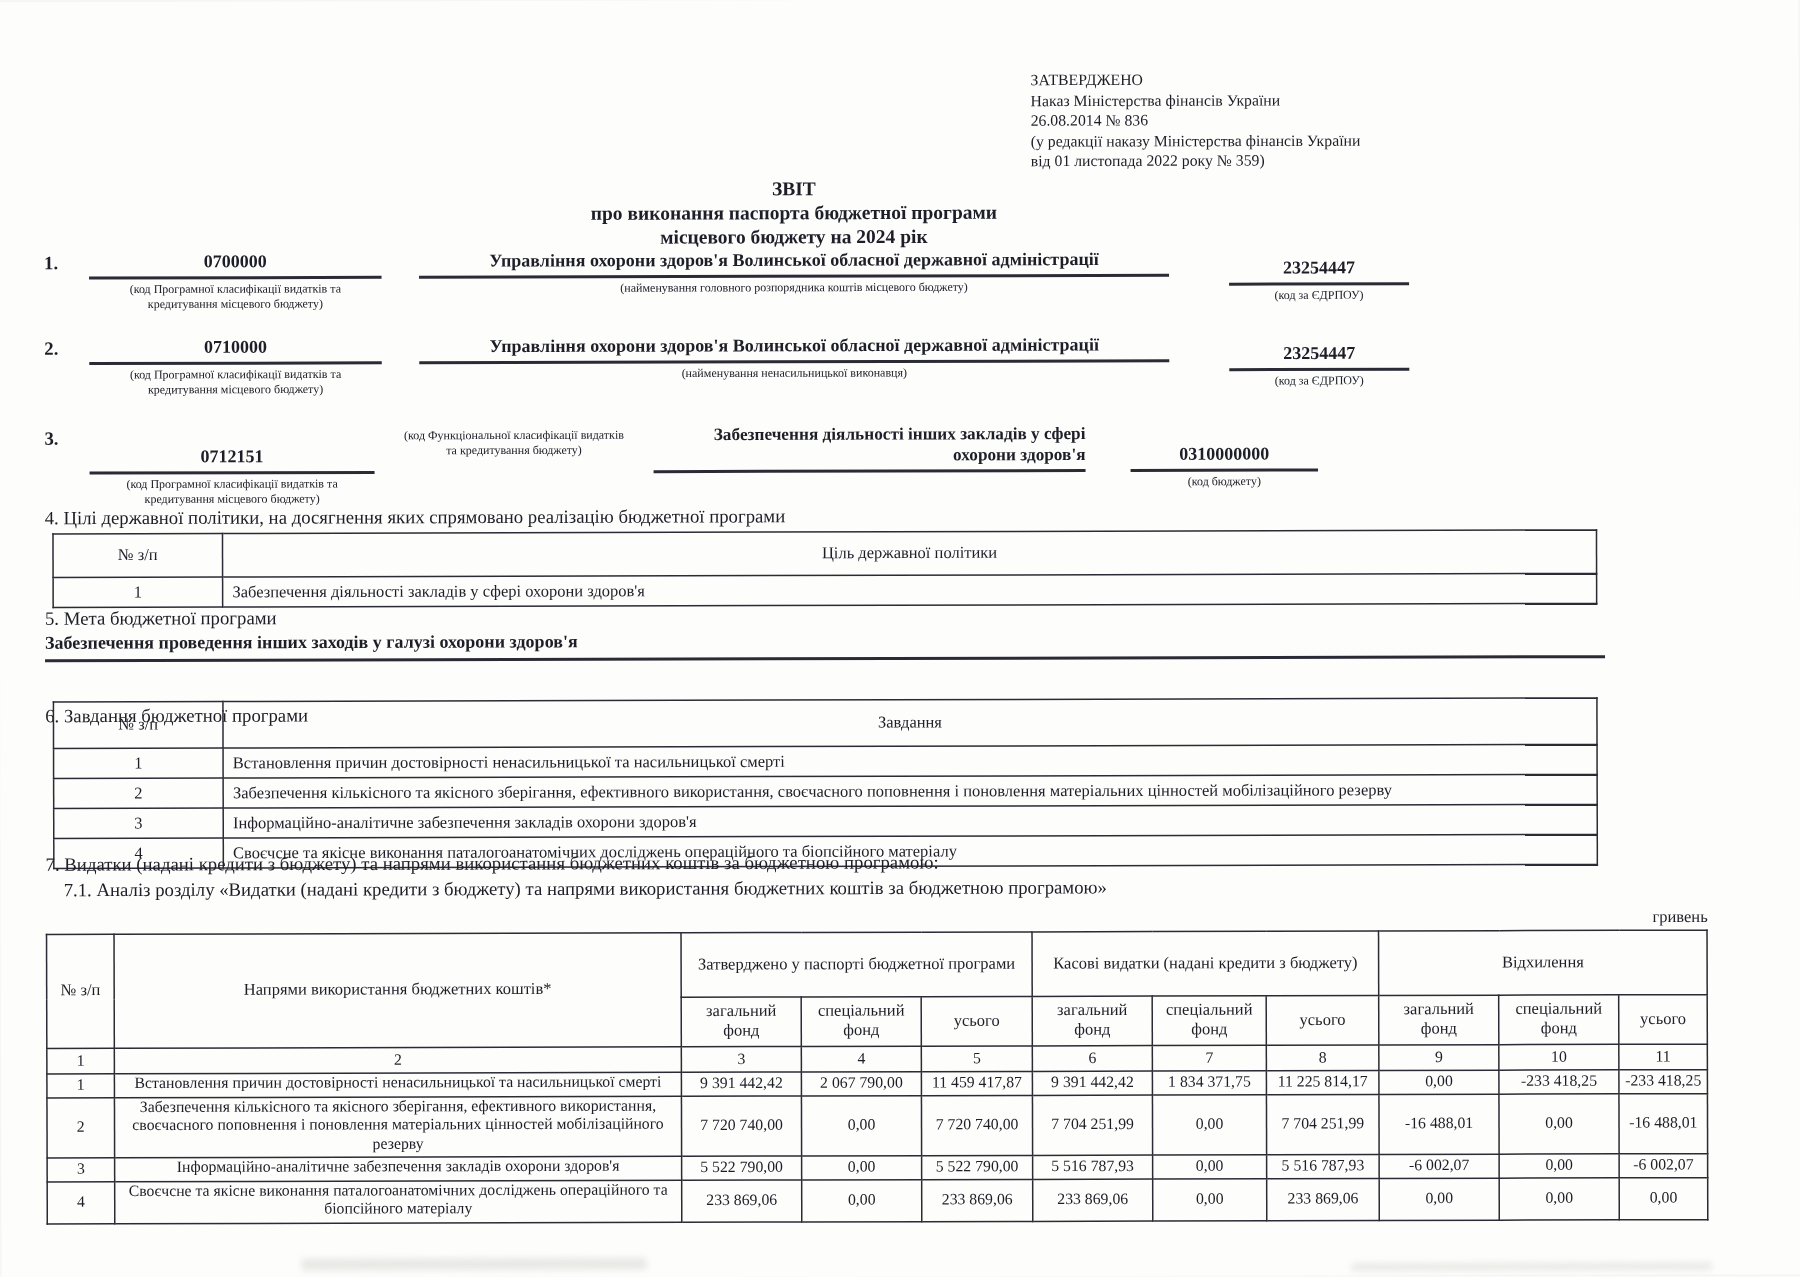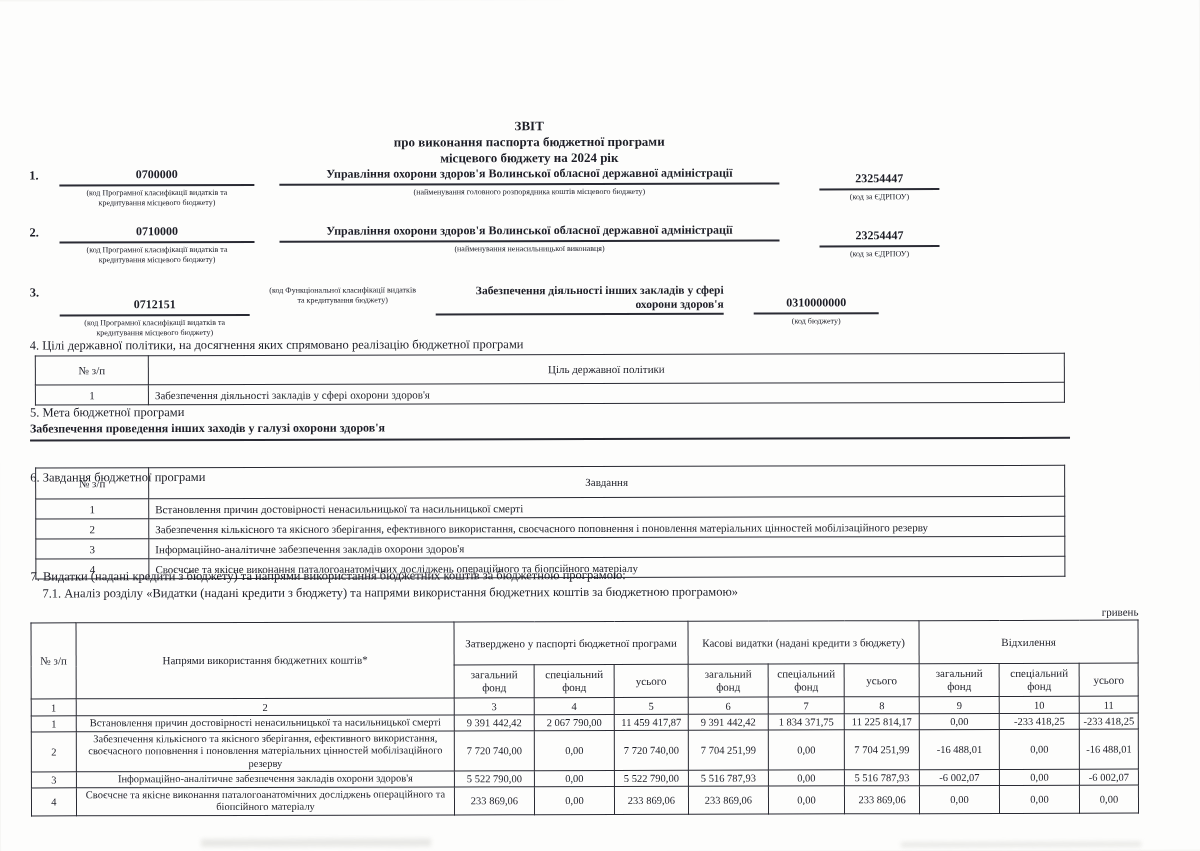--- a/index.html
+++ b/index.html
@@ -74,20 +74,27 @@
   .big-tbl td.val{white-space:nowrap;font-size:10.5px;}
   .big-tbl td.dir{font-size:10.5px;line-height:12.5px;padding:1px 8px;}
   
   .ghost{position:absolute;background:#d8d8d4;filter:blur(2px);opacity:.55;}
 </style>
 </head>
 <body>
 
 <div class="page">
 
+  <div class="approval">
+    <div>ЗАТВЕРДЖЕНО</div>
+    <div>Наказ Міністерства фінансів України</div>
+    <div>26.08.2014  № 836</div>
+    <div>(у редакції наказу Міністерства фінансів України</div>
+    <div>від 01 листопада 2022 року № 359)</div>
+  </div>
 
   <div class="title">
     <div>ЗВІТ</div>
     <div>про виконання паспорта бюджетної програми</div>
     <div>місцевого бюджету на 2024  рік</div>
   </div>
 
   <div class="item" style="top:166px;">
     <div class="item-num">1.</div>
     <div class="fld" style="width:195px;">

